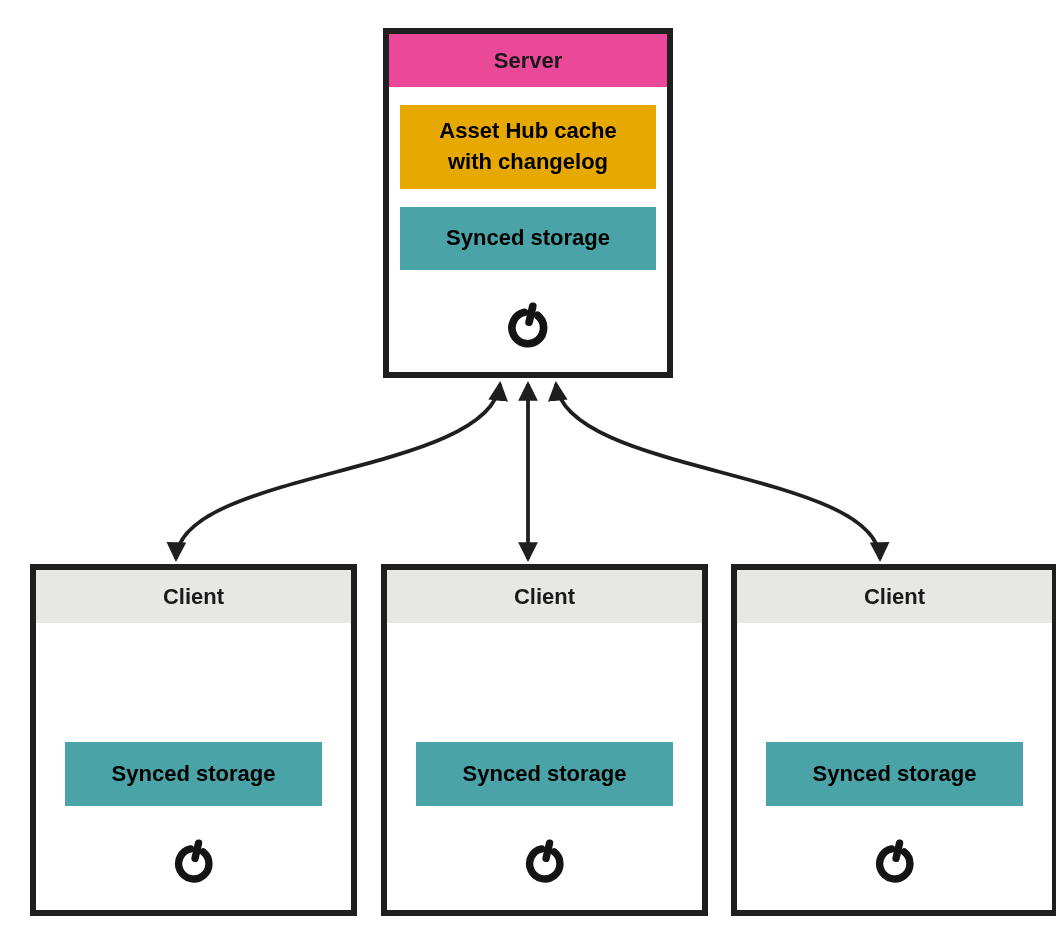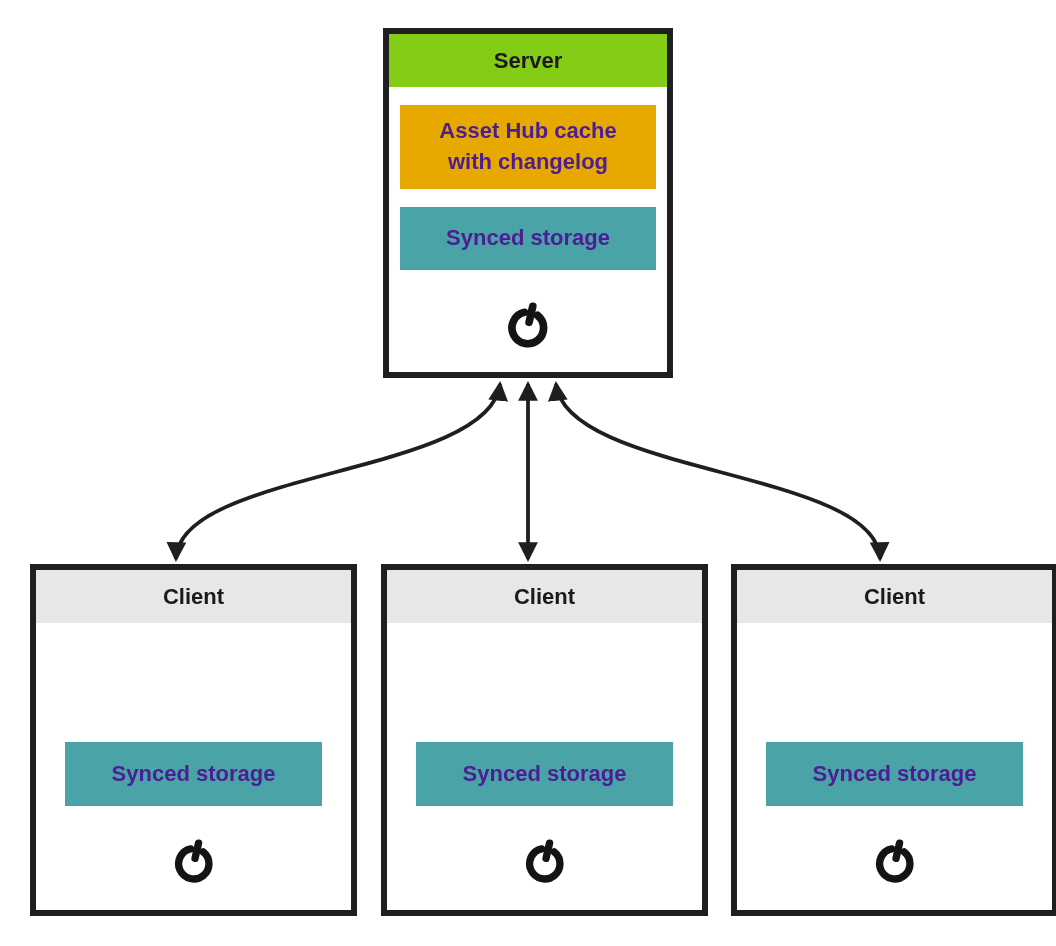--- a/index.html
+++ b/index.html
@@ -37,29 +37,29 @@
     width: 100%;
     height: 53px;
     flex: 0 0 53px;
     display: flex;
     align-items: center;
     justify-content: center;
     font-weight: bold;
     font-size: 22px;
     color: #1a1a1a;
   }
-  .server-header { background: #84cc16; }
+  .server-header { background: #ec4899; }
   .client-header { background: #e7e7e6; }
   .chip {
     display: flex;
     align-items: center;
     justify-content: center;
     font-weight: bold;
     font-size: 22px;
-    color: #4c1d95;
+    color: #000000;
     text-align: center;
     white-space: pre-line;
     line-height: 1.4;
     box-sizing: border-box;
   }
   .chip-cache   { background: #e7a900; width: 256px; height: 84px; margin-top: 18px; }
   .chip-storage-server { background: #4aa3a6; width: 256px; height: 63px; margin-top: 18px; }
   .chip-storage-client { background: #4aa3a6; width: 257px; height: 64px; margin-top: 119px; }
   .power { display: block; }
   .power-server { width: 48px; height: 48px; margin-top: 31px; }

